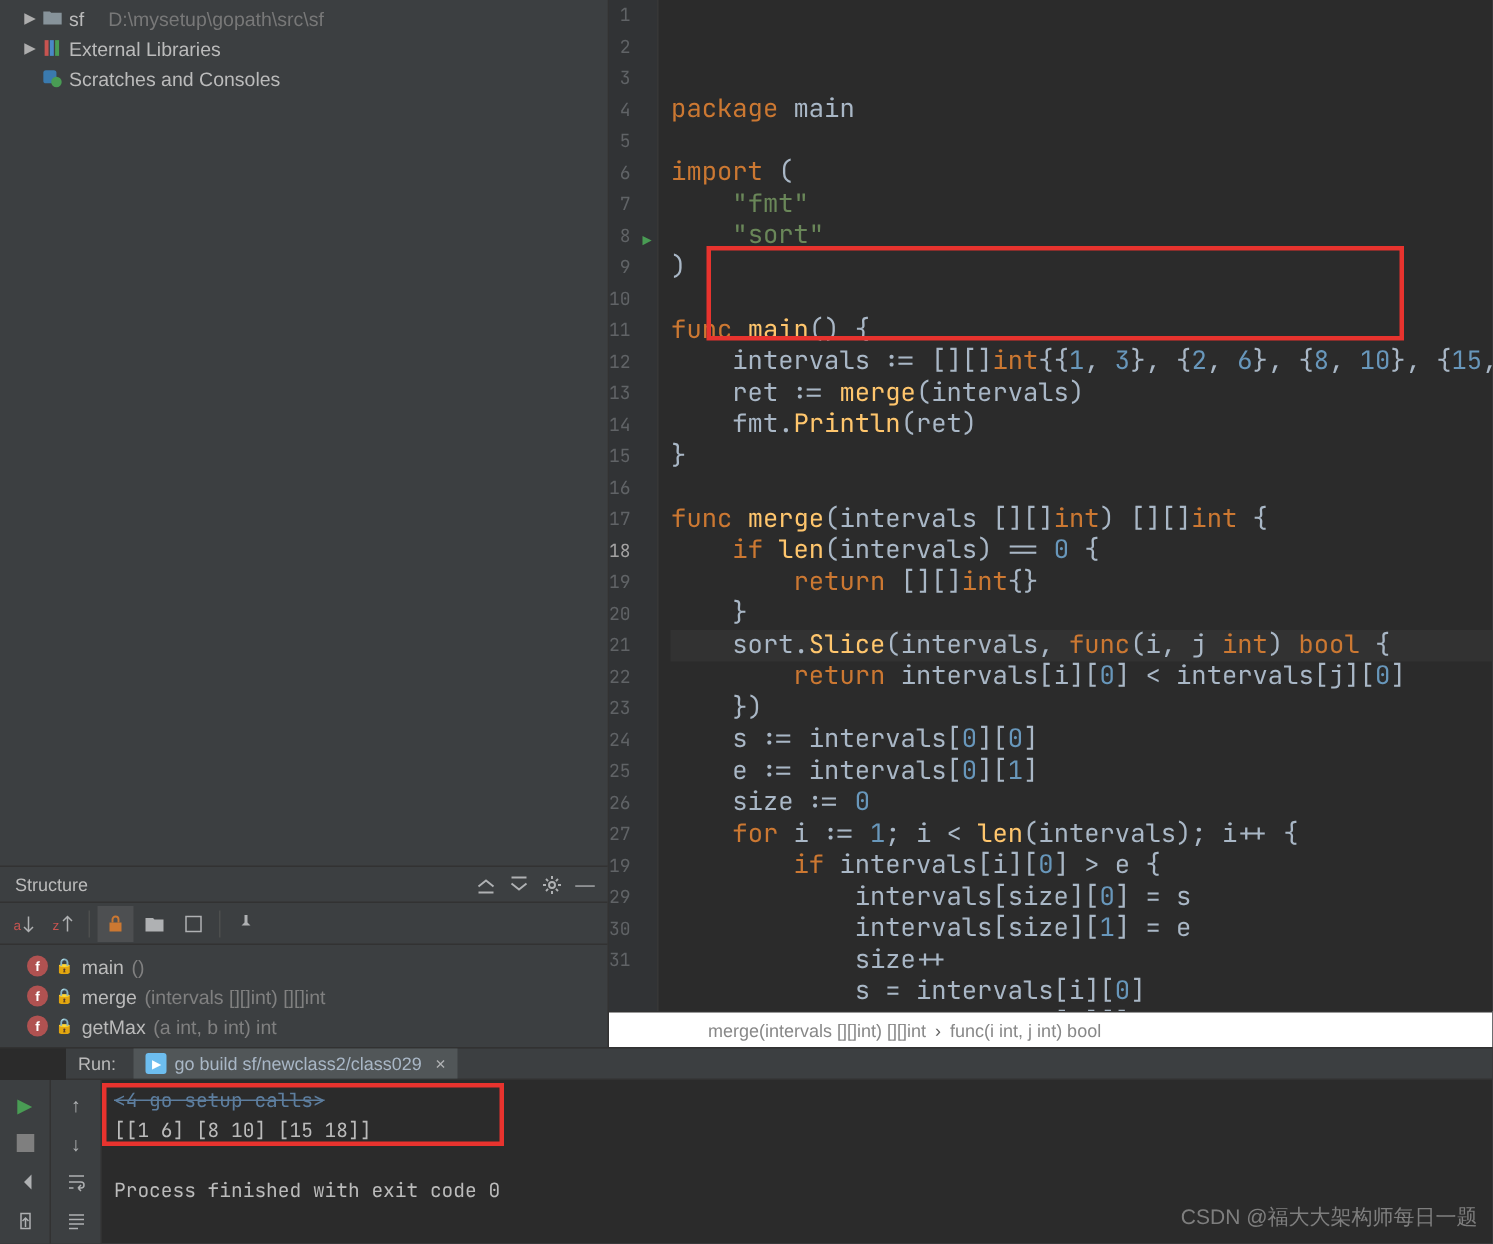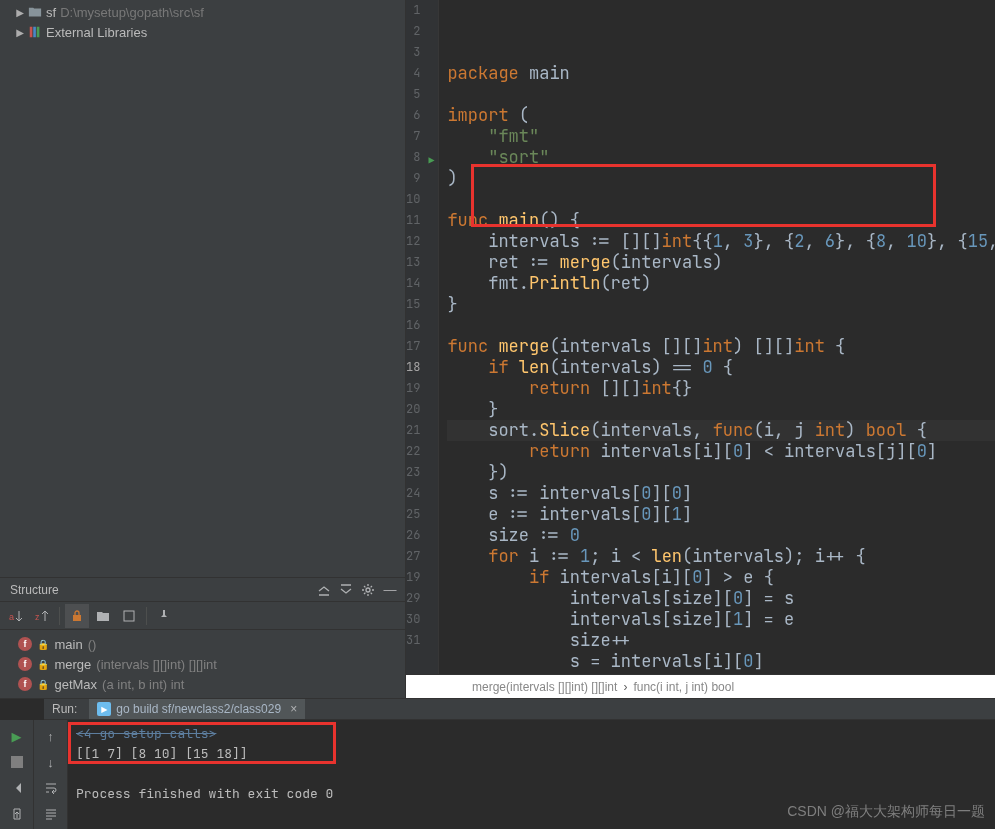--- a/index.html
+++ b/index.html
@@ -90,32 +90,41 @@
     <div class="left-col">
       <div class="project-tree">
         <div class="tree-row">
           <span class="chevron">▶</span>
           <span class="folder-icon">
             <svg viewBox="0 0 16 16">
                 <path fill="#87939a" d="M1 3h5l1 1h8v9H1z"></path>
               </svg>
           </span>
           <span class="tree-label">sf</span>
-          <span class="tree-path" style="margin-left:0">D:\mysetup\gopath\src\sf</span>
+          <span class="tree-path" style="margin-left:12px">D:\mysetup\gopath\src\sf</span>
         </div>
         <div class="tree-row">
           <span class="chevron">▶</span>
           <span class="lib-icon">
             <svg viewBox="0 0 16 16">
                 <rect x="2" y="2" width="3" height="12" fill="#c75450"></rect>
                 <rect x="6" y="2" width="3" height="12" fill="#4a88c7"></rect>
                 <rect x="10" y="2" width="3" height="12" fill="#499c54"></rect>
               </svg>
           </span>
           <span class="tree-label">External Libraries</span>
+        </div>
+        <div class="tree-row" style="padding-left:28px">
+          <span class="scratch-icon">
+            <svg viewBox="0 0 16 16">
+                <rect x="1" y="2" width="10" height="10" rx="2" fill="#3a7aae"></rect>
+                <circle cx="11" cy="11" r="4" fill="#499c54"></circle>
+              </svg>
+          </span>
+          <span class="tree-label">Scratches and Consoles</span>
         </div>
       </div>
 
       <div class="structure-panel">
         <div class="structure-header">
           <span class="structure-title">Structure</span>
           <span class="hdr-icon">
               <svg width="14" height="14" viewBox="0 0 14 14">
                 <path stroke="#afb1b3" stroke-width="1.3" fill="none" d="M2 8l5-4 5 4M2 12h10"></path>
               </svg>
@@ -281,21 +290,21 @@
         <span class="run-btn">
             <svg width="14" height="14" viewBox="0 0 14 14">
               <path stroke="#afb1b3" fill="none" d="M2 3h10M2 6h10M2 9h10M2 12h6"></path>
             </svg>
           </span>
         <span class="run-btn"></span>
       </div>
       <div class="console">
         <div class="redbox2"></div>
         <div><span class="setup-link">&lt;4 go setup calls&gt;</span></div>
-        <div>[[1 7] [8 10] [15 18]]</div>
+        <div>[[1 6] [8 10] [15 18]]</div>
         <div style="height:20px"></div>
         <div>Process finished with exit code 0</div>
       </div>
     </div>
   </div>
 </div>
 
 <div class="watermark">CSDN @福大大架构师每日一题</div>
 
 </body></html>

